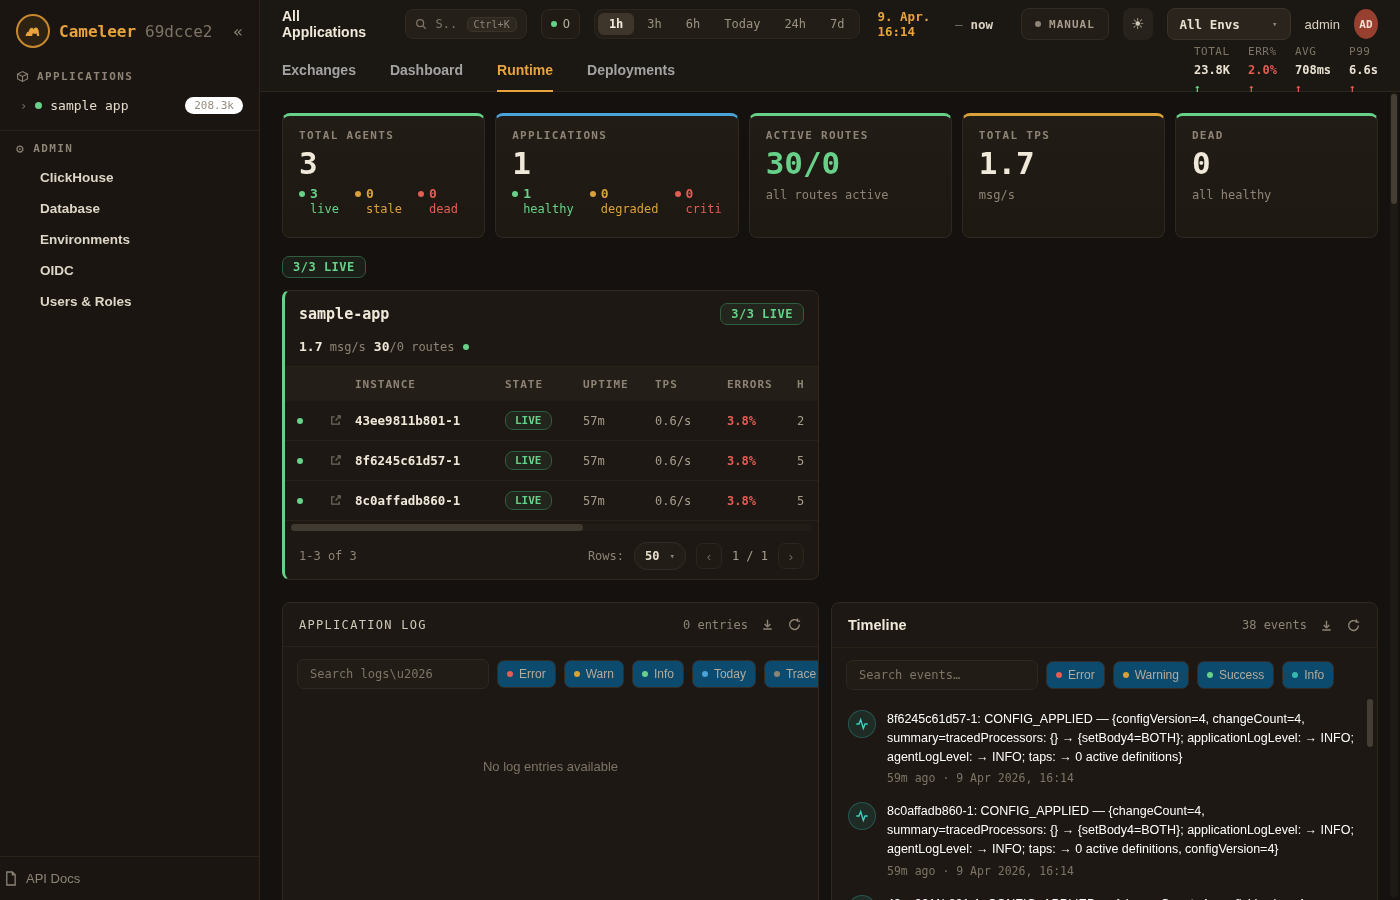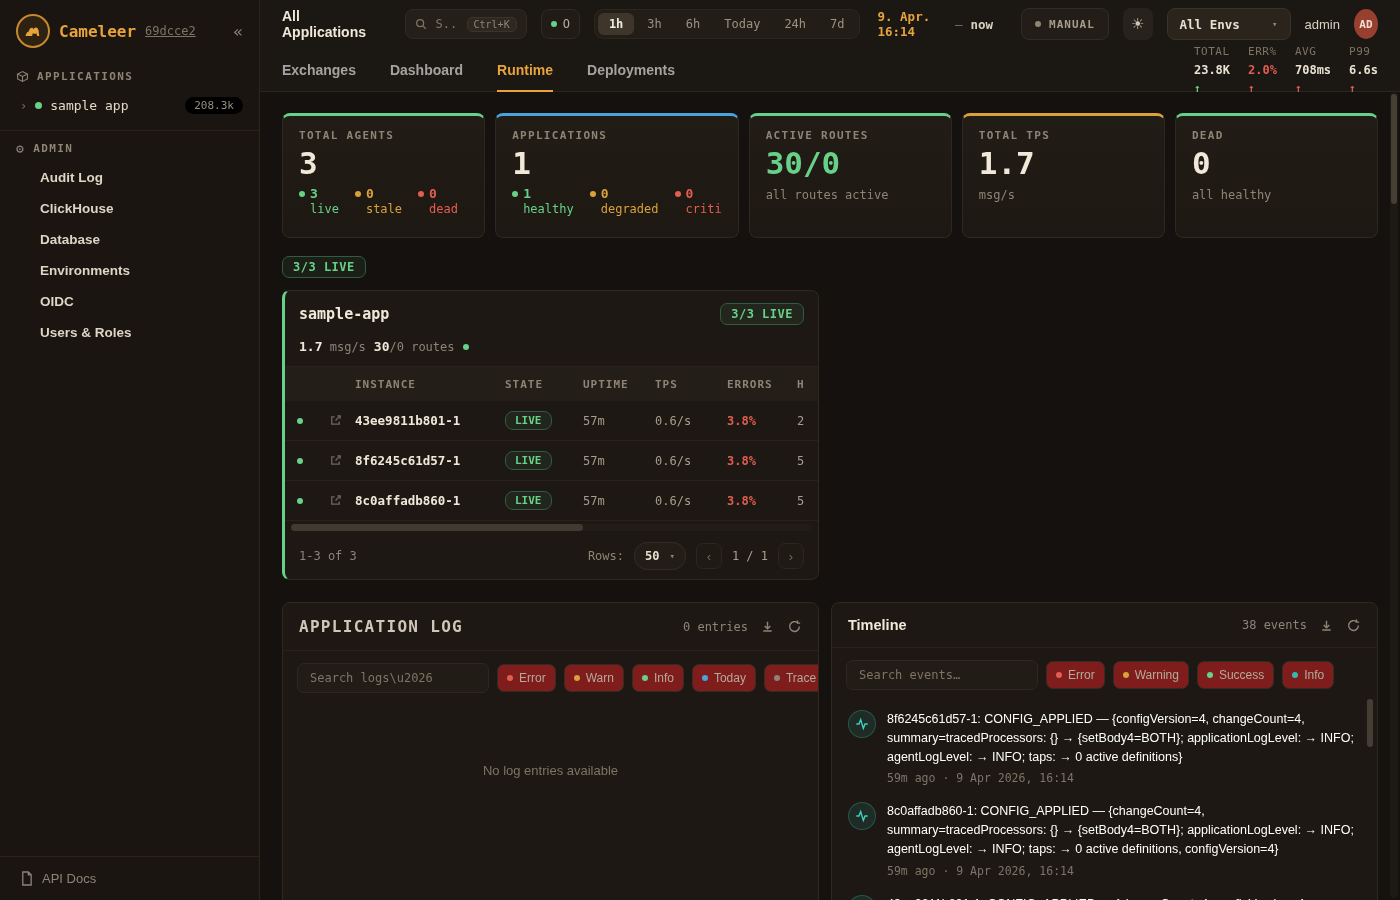--- a/index.html
+++ b/index.html
@@ -16,37 +16,37 @@
   input{font:inherit}
   svg{display:block}
 
   
   .sidebar{width:260px;min-width:260px;background:var(--side);border-right:1px solid #2b251e;
            display:flex;flex-direction:column;position:relative;}
   .side-logo{display:flex;align-items:center;gap:9px;padding:14px 16px 12px;}
   .logo-badge{width:34px;height:34px;border-radius:50%;background:#2e2212;border:2px solid #c8882e;
               display:flex;align-items:center;justify-content:center;}
   .logo-text{color:var(--accent);font-weight:700;font-size:16px;}
-  .logo-ver{color:var(--dim);font-size:12px;text-decoration:underline;}
+  .logo-ver{color:var(--dim);font-size:16px;}
   .collapse{margin-left:auto;color:var(--muted);font-size:16px;cursor:pointer;}
   .side-filter{margin:4px 12px 12px;display:flex;align-items:center;gap:8px;background:var(--input);
                border:1px solid var(--border);border-radius:8px;padding:0 10px;height:32px;color:var(--dim);}
   .side-filter input{background:none;border:none;outline:none;color:var(--text);width:100%;font-size:12.5px;}
   .side-filter input::placeholder{color:var(--dim);}
   .side-section{display:flex;align-items:center;gap:8px;padding:10px 16px 6px;color:var(--muted);
                 font-size:11px;letter-spacing:1.4px;font-weight:700;}
   .side-app-row{display:flex;align-items:center;gap:8px;padding:8px 16px 8px 20px;cursor:pointer;
                 color:#e2dac9;font-size:13px;}
   .chev{color:var(--dim);font-size:12px;}
-  .badge{margin-left:auto;background:#000000;color:#968d7e;border-radius:999px;padding:2px 9px;font-size:11px;}
+  .badge{margin-left:auto;background:#ffffff;color:#968d7e;border-radius:999px;padding:2px 9px;font-size:11px;}
   .side-div{border-top:1px solid var(--border-soft);margin-top:8px;}
   .admin-item{padding:8px 16px 8px 40px;color:#ddd5c5;font-size:13.5px;cursor:pointer;
               font-family:"Liberation Sans",sans-serif;font-weight:600;}
   .side-footer{position:absolute;bottom:0;left:0;right:0;border-top:1px solid var(--border-soft);
-               display:flex;align-items:center;gap:9px;padding:14px 20px;color:var(--muted);
+               display:flex;align-items:center;gap:9px;padding:14px 4px;color:var(--muted);
                font-size:13px;font-family:"Liberation Sans",sans-serif;cursor:pointer;}
 
   .dot{width:7px;height:7px;border-radius:50%;display:inline-block;flex:none;}
   .dot-sm{width:6px;height:6px;border-radius:50%;display:inline-block;flex:none;}
   .bg-green{background:var(--green)}.bg-red{background:var(--red)}.bg-yellow{background:var(--yellow)}
   .bg-blue{background:var(--blue)}.bg-gray{background:var(--muted)}.bg-teal{background:#35b8ae}
 
   
   .main{flex:1;display:flex;flex-direction:column;min-width:0;background:var(--bg);}
   .topbar{height:48px;display:flex;align-items:center;gap:14px;padding:0 22px;background:var(--bar);flex:none;}
@@ -141,32 +141,32 @@
                border-radius:13px;height:28px;padding:0 10px;color:#e7dfcf;font-weight:700;font-size:12px;cursor:pointer;}
   .pg-btn{width:26px;height:26px;border:1px solid #2c261f;background:#1f1a14;border-radius:7px;color:#6f675c;
           display:flex;align-items:center;justify-content:center;font-size:13px;cursor:pointer;}
   .pg-label{color:#a79d8d;}
 
   
   .bottom-grid{display:grid;grid-template-columns:537px 1fr;gap:12px;margin-top:22px;}
   .panel{background:var(--panel);border:1px solid var(--border);border-radius:8px;height:432px;
          overflow:hidden;position:relative;}
   .panel-head{display:flex;align-items:center;padding:14px 16px;border-bottom:1px solid var(--border-soft);gap:12px;}
-  .panel-title-caps{font-size:16px;letter-spacing:1.3px;font-weight:700;color:#cfc7b8;}
+  .panel-title-caps{font-size:12px;letter-spacing:1.3px;font-weight:400;color:#cfc7b8;}
   .panel-title{font-size:14.5px;font-weight:700;color:var(--text-bright);font-family:"Liberation Sans",sans-serif;}
   .count{margin-left:auto;color:var(--muted);font-size:12px;}
   .phead-icon{color:var(--muted);cursor:pointer;}
   .panel-filters{display:flex;align-items:center;gap:8px;padding:12px 14px;}
   .panel-search{flex:0 0 192px;display:flex;align-items:center;background:var(--panel2);
                 border:1px solid var(--border);border-radius:7px;height:30px;padding:0 10px;}
   .panel-search input{background:none;border:0;outline:0;color:var(--text);font-size:12px;width:100%;}
   .panel-search input::placeholder{color:var(--dim);}
   .fchip{display:flex;align-items:center;gap:6px;border:1px solid #332c24;border-radius:7px;height:28px;
          padding:0 9px;color:#b3aa9a;font-size:12px;font-family:"Liberation Sans",sans-serif;cursor:pointer;
-         background:#7f1d1d;}
+         background:#0c4a6e;}
   .empty{color:var(--dim);font-size:13px;text-align:center;padding:58px 0;font-family:"Liberation Sans",sans-serif;}
   .events{padding:8px 18px 8px 16px;display:flex;flex-direction:column;gap:17px;}
   .event{display:flex;gap:11px;}
   .ev-icon{flex:0 0 28px;width:28px;height:28px;border-radius:50%;background:rgba(53,184,174,.12);
            border:1px solid rgba(53,184,174,.3);color:var(--teal);display:flex;align-items:center;justify-content:center;}
   .ev-body{font-family:"Liberation Sans",sans-serif;min-width:0;}
   .ev-text{font-size:12.5px;line-height:1.5;color:#ffffff;}
   .ev-time{margin-top:5px;color:var(--dim);font-size:11.5px;font-family:"DejaVu Sans Mono",monospace;}
   .tl-scroll{position:absolute;right:4px;top:96px;width:6px;height:48px;background:#453e34;border-radius:3px;cursor:pointer;}
 
@@ -208,21 +208,20 @@
   </div>
 
   <div class="side-div"></div>
 
   <div class="side-section">
     <span style="font-size:13px;">⚙</span>
     <span>ADMIN</span>
   </div>
 
   <nav>
-    <div class="admin-item">Audit Log</div>
     <div class="admin-item">ClickHouse</div>
     <div class="admin-item">Database</div>
     <div class="admin-item">Environments</div>
     <div class="admin-item">OIDC</div>
     <div class="admin-item">Users &amp; Roles</div>
   </nav>
 
   <div class="side-footer">
     <span>
       <svg width="13" height="15" viewBox="0 0 14 16" fill="none" stroke="currentColor" stroke-width="1.4">

